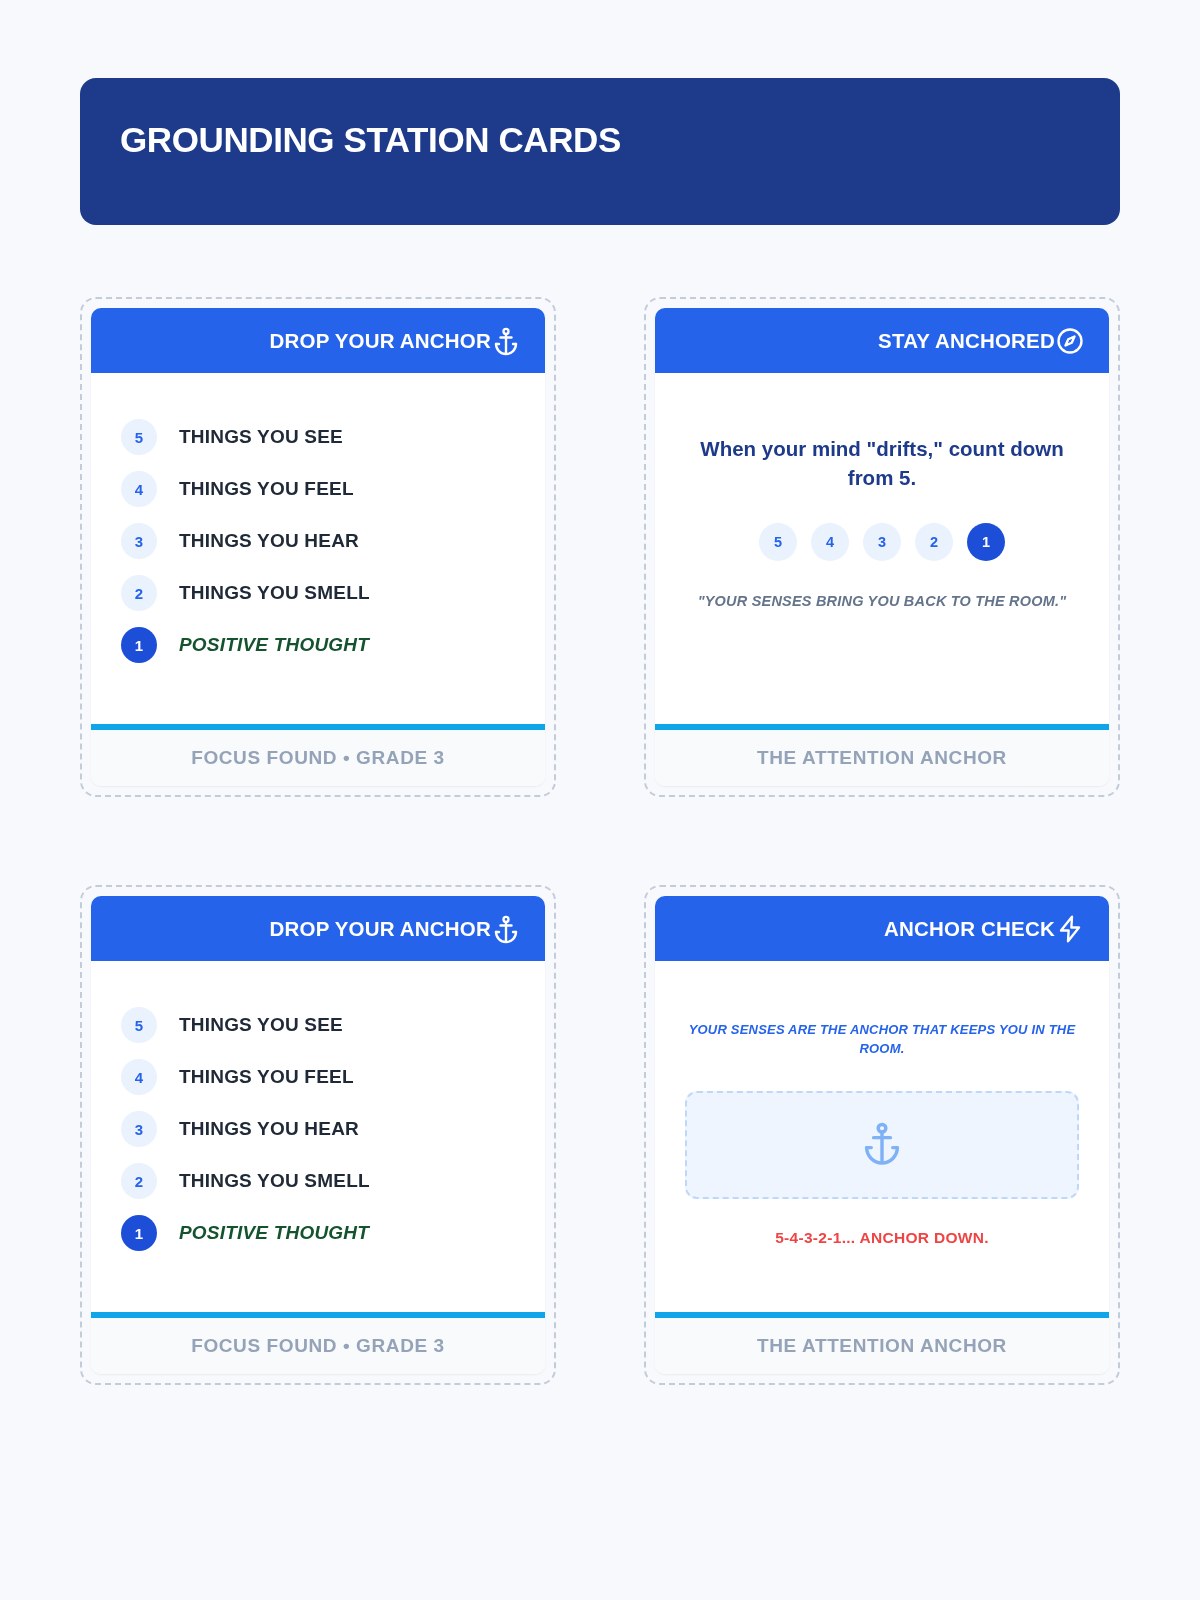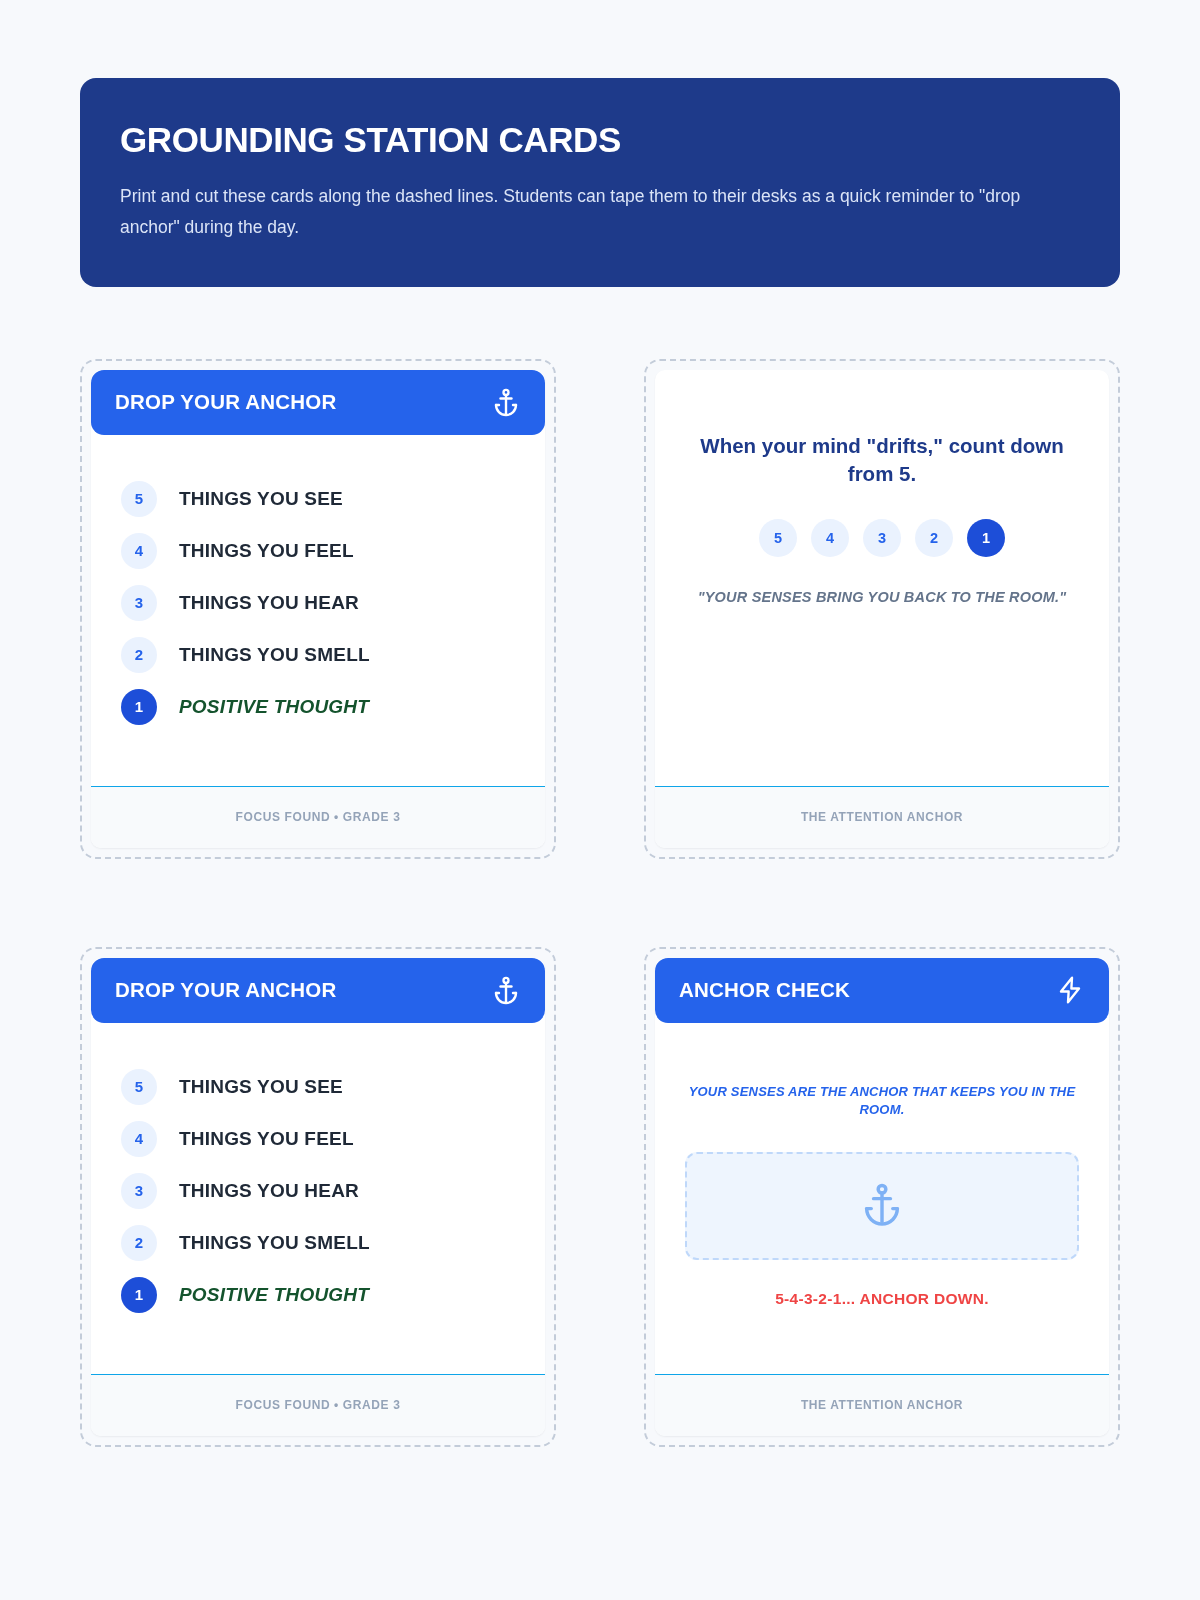--- a/index.html
+++ b/index.html
@@ -63,24 +63,23 @@
     flex-direction: column;
     height: 478px;
     box-shadow: 0 1px 2px rgba(15,23,42,0.06);
   }
 
   .card-head {
     background: #2563eb;
     height: 65px;
     display: flex;
     align-items: center;
-    justify-content: space-between;
+    justify-content: flex-end;
     padding: 0 24px;
     flex: 0 0 auto;
-    border-radius: 13px;
   }
   .card-head-title {
     color: #ffffff;
     font-size: 20.5px;
     font-weight: bold;
     letter-spacing: 0.2px;
   }
   .card-head-icon { display: flex; align-items: center; }
   .card-head-icon svg { display: block; }
 
@@ -178,40 +177,39 @@
     text-align: center;
     color: #ef4444;
     font-size: 15.5px;
     font-weight: bold;
     letter-spacing: 0.3px;
   }
 
   
   .card-foot {
     flex: 0 0 auto;
-    border-top: 1px solid #0ea5e9;
+    border-top: 6px solid #0ea5e9;
     background: #f8fafc;
     height: 62px;
     display: flex;
     align-items: center;
     justify-content: center;
     color: #94a3b8;
-    font-size: 12px;
+    font-size: 19px;
     font-weight: bold;
     letter-spacing: 0.6px;
   }
 </style>
 </head>
 <body>
 
 <div class="page">
 
   <div class="banner">
     <div class="banner-title">GROUNDING STATION CARDS</div>
-    <div class="banner-sub">Print and cut these cards along the dashed lines. Students can tape them to their desks as a quick reminder to "drop anchor" during the day.</div>
   </div>
 
   <div class="grid">
 
     <div class="cut">
       <div class="card">
         <div class="card-head">
           <div class="card-head-title">DROP YOUR ANCHOR</div>
           <span class="card-head-icon">
             <svg width="30" height="30" viewBox="0 0 24 24" fill="none" stroke="#ffffff" stroke-width="1.9" stroke-linecap="round" stroke-linejoin="round">
@@ -247,20 +245,29 @@
               <div class="sense-label accent">POSITIVE THOUGHT</div>
             </div>
           </div>
         </div>
         <div class="card-foot">FOCUS FOUND • GRADE 3</div>
       </div>
     </div>
 
     <div class="cut">
       <div class="card">
+        <div class="card-head">
+          <div class="card-head-title">STAY ANCHORED</div>
+          <span class="card-head-icon">
+            <svg width="30" height="30" viewBox="0 0 24 24" fill="none" stroke="#ffffff" stroke-width="1.9" stroke-linecap="round" stroke-linejoin="round">
+              <circle cx="12" cy="12" r="9.2"></circle>
+              <path d="M15.6 8.4 13.4 13.4 8.4 15.6 10.6 10.6 Z"></path>
+            </svg>
+          </span>
+        </div>
         <div class="card-body">
           <div class="count-head">When your mind "drifts," count down from 5.</div>
           <div class="count-row">
             <div class="count-badge">5</div>
             <div class="count-badge">4</div>
             <div class="count-badge">3</div>
             <div class="count-badge">2</div>
             <div class="count-badge accent">1</div>
           </div>
           <div class="count-quote">"YOUR SENSES BRING YOU BACK TO THE ROOM."</div>

